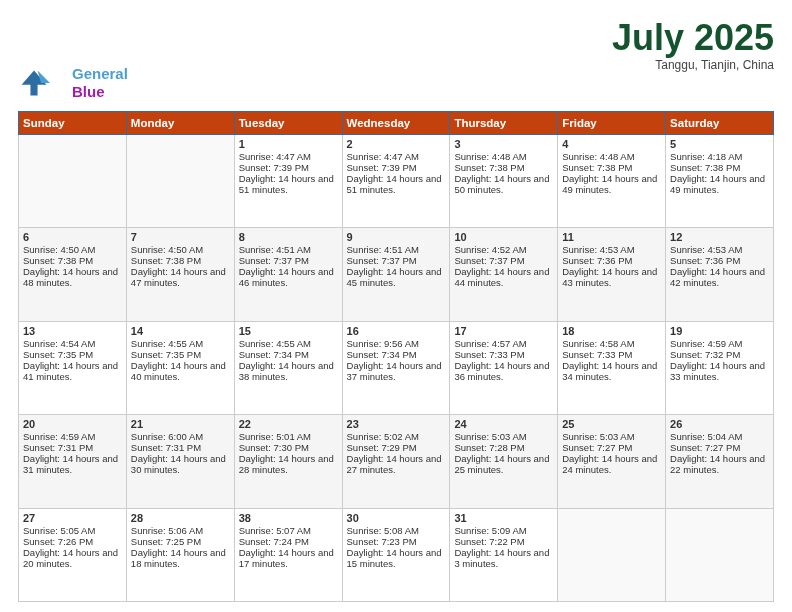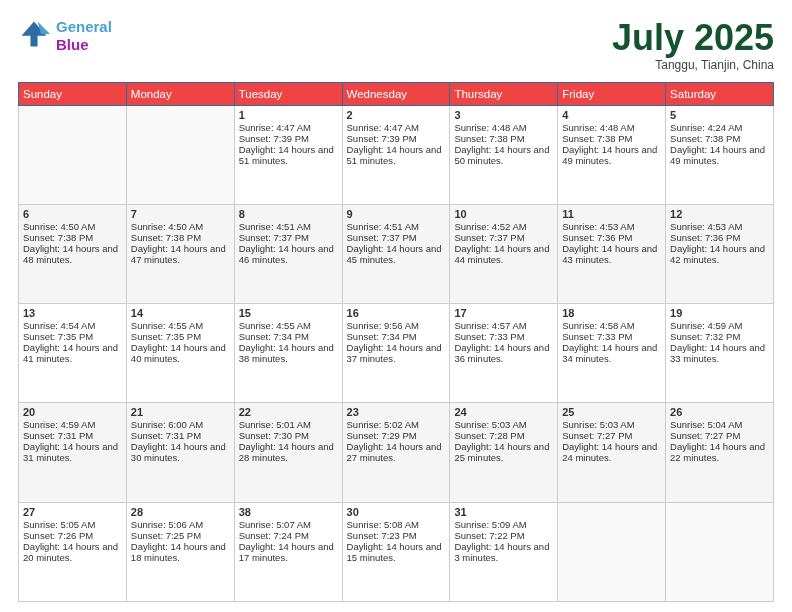--- a/index.html
+++ b/index.html
@@ -18,22 +18,23 @@
       flex-direction: column;
     }
     .header {
       display: flex;
       justify-content: space-between;
       align-items: flex-start;
       margin-bottom: 10px;
     }
     .logo {
       display: flex;
-      align-items: flex-start;
-      gap: 6px;
+      align-items: center;
+      gap: 22px;
+      margin-top: 47px;
     }
     .logo-text {
       font-size: 15px;
       font-weight: bold;
       color: #1a3a5c;
       line-height: 1.2;
     }
     .logo-text span {
       color: #4a9fd4;
     }
@@ -55,24 +56,24 @@
       color: #444;
     }
     .calendar {
       flex: 1;
       border: 1px solid #ccc;
       border-collapse: collapse;
       width: 100%;
       table-layout: fixed;
     }
     .calendar th {
-      background: #ef4444;
+      background: #c2410c;
       color: #fff;
       font-size: 11.5px;
-      font-weight: normal;
+      font-weight: bold;
       padding: 5px 4px;
       text-align: left;
       border: 1px solid #2e6da4;
     }
     .calendar td {
       border: 1px solid #ccc;
       vertical-align: top;
       padding: 3px 4px;
       font-size: 9.5px;
       color: #333;
@@ -148,21 +149,21 @@
             <div>Daylight: 14 hours and 50 minutes.</div>
           </td>
           <td>
             <span class="day-num">4</span>
             <div>Sunrise: 4:48 AM</div>
             <div>Sunset: 7:38 PM</div>
             <div>Daylight: 14 hours and 49 minutes.</div>
           </td>
           <td>
             <span class="day-num">5</span>
-            <div>Sunrise: 4:24 AM</div>
+            <div>Sunrise: 4:18 AM</div>
             <div>Sunset: 7:38 PM</div>
             <div>Daylight: 14 hours and 49 minutes.</div>
           </td>
         </tr>
         <tr>
           <td>
             <span class="day-num">6</span>
             <div>Sunrise: 4:50 AM</div>
             <div>Sunset: 7:38 PM</div>
             <div>Daylight: 14 hours and 48 minutes.</div>

